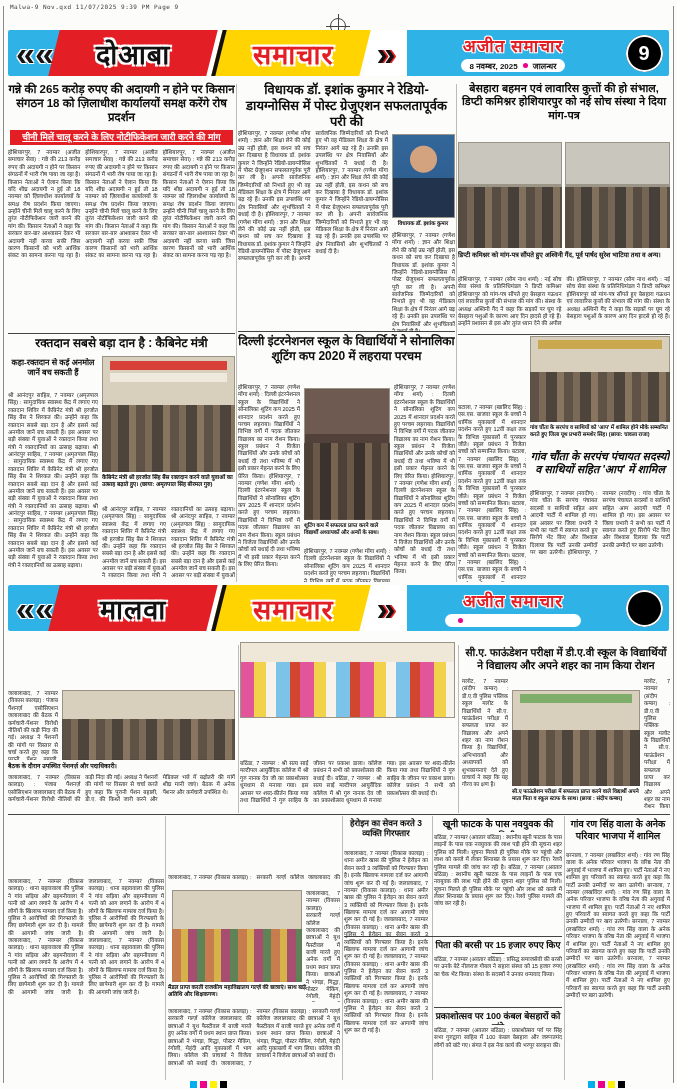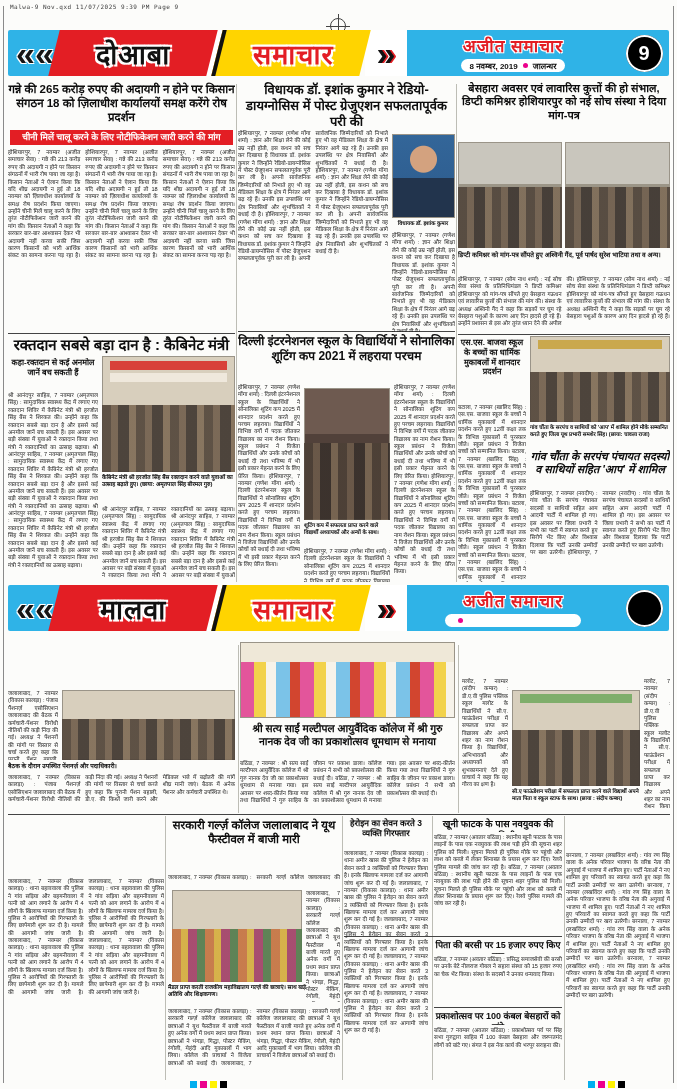--- a/index.html
+++ b/index.html
@@ -32,21 +32,21 @@
   .brand-title{font-weight:900;font-size:17px;color:#e31e24;letter-spacing:1px;
          text-shadow:-1px -1px 0 #fff,1px -1px 0 #fff,-1px 1px 0 #fff,1px 1px 0 #fff;}
   .pill{background:#fff;border-radius:8px;height:13px;display:flex;align-items:center;gap:5px;padding:0 8px;
         font-weight:700;font-size:8px;color:#111;}
   .dot{width:5px;height:5px;border-radius:50%;background:#ec008c;display:inline-block;}
   .pagecirc{width:50px;background:#2fb3e7;display:flex;align-items:center;justify-content:center;}
   .pagecirc b{width:37px;height:37px;border-radius:50%;background:#000;color:#fff;display:flex;
         align-items:center;justify-content:center;font-size:20px;box-shadow:0 0 0 2px #fff inset;}
   
   .hl{font-weight:800;text-align:center;overflow:hidden;line-height:1.22;color:#0d0d0d;}
-  .subred{background:#e31e24;color:#fff;font-weight:800;text-align:center;overflow:hidden;}
+  .subred{background:#e31e24;color:#fff;font-weight:800;text-align:center;overflow:hidden;text-decoration:underline;}
   .bd{font-size:5.6px;line-height:1.32;text-align:justify;color:#222;overflow:hidden;}
   .cap{font-weight:700;color:#0d0d0d;overflow:hidden;line-height:1.25;}
   .vr{position:absolute;width:1px;background:#bdbdb5;}
   .hr{position:absolute;height:1px;background:#444;}
   .boxhl{border:1.5px solid #111;display:flex;align-items:center;justify-content:center;padding:2px 4px;box-sizing:border-box;}
   
   .ph{position:absolute;overflow:hidden;background:#b7ab97;box-shadow:0 0 0 1px #9a9488 inset;}
   .ppl{position:absolute;left:0;right:0;bottom:0;height:58%;
        background:repeating-linear-gradient(90deg,#4c4036 0 9px,#6e5c4b 9px 16px,#38302b 16px 27px,#7d6a55 27px 34px);opacity:.85;}
   .ph-warm{background:linear-gradient(180deg,#d8cfbd 0 42%,#c5b69d 42% 100%);}
@@ -73,77 +73,76 @@
     <div class="seg seg-red">
       <span class="seg-inner region-txt">दोआबा</span>
     </div>
     <div class="seg seg-yel">
       <span class="seg-inner section-txt">समाचार</span>
     </div>
     <div class="chevR">»</div>
     <div class="brand">
       <div class="brand-title">अजीत समाचार</div>
       <div class="pill">
-        <span>8 नवम्बर, 2019</span>
+        <span>8 नवम्बर, 2025</span>
         <span class="dot"></span>
         <span>जालन्धर</span>
       </div>
     </div>
     <div class="pagecirc">
       <b>9</b>
     </div>
   </div>
 
   <div class="vr" style="left:236px;top:84px;height:498px;"></div>
   <div class="vr" style="left:456px;top:84px;height:498px;"></div>
   <div class="hr" style="left:8px;top:333px;width:227px;"></div>
   <div class="hr" style="left:238px;top:331px;width:217px;"></div>
   <div class="hr" style="left:458px;top:334px;width:212px;"></div>
 
   <div class="abs hl" style="left:8px;top:82px;width:227px;height:46px;font-size:11.5px;">गन्ने की 265 करोड़ रुपए की अदायगी न होने पर किसान संगठन 18 को ज़िलाधीश कार्यालयों समक्ष करेंगे रोष प्रदर्शन</div>
   <div class="abs subred" style="left:10px;top:130px;width:223px;height:15px;font-size:9px;line-height:15px;">चीनी मिलें चालू करने के लिए नोटीफिकेशन जारी करने की मांग</div>
   <div class="abs bd" style="left:8px;top:149px;width:227px;height:182px;column-count:3;column-gap:5px;">होशियारपुर, 7 नवम्बर (अजीत समाचार सेवा) : गन्ने की 213 करोड़ रुपए की अदायगी न होने पर किसान संगठनों में भारी रोष पाया जा रहा है। किसान नेताओं ने ऐलान किया कि यदि शीघ्र अदायगी न हुई तो 18 नवम्बर को ज़िलाधीश कार्यालयों के समक्ष रोष प्रदर्शन किया जाएगा। उन्होंने चीनी मिलें चालू करने के लिए तुरंत नोटीफिकेशन जारी करने की मांग की। किसान नेताओं ने कहा कि सरकार बार-बार आश्वासन देकर भी अदायगी नहीं करवा सकी जिस कारण किसानों को भारी आर्थिक संकट का सामना करना पड़ रहा है। होशियारपुर, 7 नवम्बर (अजीत समाचार सेवा) : गन्ने की 213 करोड़ रुपए की अदायगी न होने पर किसान संगठनों में भारी रोष पाया जा रहा है। किसान नेताओं ने ऐलान किया कि यदि शीघ्र अदायगी न हुई तो 18 नवम्बर को ज़िलाधीश कार्यालयों के समक्ष रोष प्रदर्शन किया जाएगा। उन्होंने चीनी मिलें चालू करने के लिए तुरंत नोटीफिकेशन जारी करने की मांग की। किसान नेताओं ने कहा कि सरकार बार-बार आश्वासन देकर भी अदायगी नहीं करवा सकी जिस कारण किसानों को भारी आर्थिक संकट का सामना करना पड़ रहा है। होशियारपुर, 7 नवम्बर (अजीत समाचार सेवा) : गन्ने की 213 करोड़ रुपए की अदायगी न होने पर किसान संगठनों में भारी रोष पाया जा रहा है। किसान नेताओं ने ऐलान किया कि यदि शीघ्र अदायगी न हुई तो 18 नवम्बर को ज़िलाधीश कार्यालयों के समक्ष रोष प्रदर्शन किया जाएगा। उन्होंने चीनी मिलें चालू करने के लिए तुरंत नोटीफिकेशन जारी करने की मांग की। किसान नेताओं ने कहा कि सरकार बार-बार आश्वासन देकर भी अदायगी नहीं करवा सकी जिस कारण किसानों को भारी आर्थिक संकट का सामना करना पड़ रहा है।</div>
 
-  <div class="abs hl" style="left:8px;top:336px;width:227px;height:18px;font-size:15px;">रक्तदान सबसे बड़ा दान है : कैबिनेट मंत्री</div>
+  <div class="abs hl" style="left:8px;top:336px;width:227px;height:18px;font-size:12px;">रक्तदान सबसे बड़ा दान है : कैबिनेट मंत्री</div>
   <div class="abs hl" style="left:8px;top:358px;width:90px;height:30px;font-size:8px;">कहा-रक्तदान से कई अनमोल जानें बच सकती हैं</div>
   <div class="abs bd" style="left:8px;top:392px;width:90px;height:190px;">श्री आनंदपुर साहिब, 7 नवम्बर (अमृतपाल सिंह) : सामुदायिक स्वास्थ्य केंद्र में लगाए गए रक्तदान शिविर में कैबिनेट मंत्री श्री हरजोत सिंह बैंस ने शिरकत की। उन्होंने कहा कि रक्तदान सबसे बड़ा दान है और इससे कई अनमोल जानें बच सकती हैं। इस अवसर पर बड़ी संख्या में युवाओं ने रक्तदान किया तथा मंत्री ने रक्तदानियों का उत्साह बढ़ाया। श्री आनंदपुर साहिब, 7 नवम्बर (अमृतपाल सिंह) : सामुदायिक स्वास्थ्य केंद्र में लगाए गए रक्तदान शिविर में कैबिनेट मंत्री श्री हरजोत सिंह बैंस ने शिरकत की। उन्होंने कहा कि रक्तदान सबसे बड़ा दान है और इससे कई अनमोल जानें बच सकती हैं। इस अवसर पर बड़ी संख्या में युवाओं ने रक्तदान किया तथा मंत्री ने रक्तदानियों का उत्साह बढ़ाया। श्री आनंदपुर साहिब, 7 नवम्बर (अमृतपाल सिंह) : सामुदायिक स्वास्थ्य केंद्र में लगाए गए रक्तदान शिविर में कैबिनेट मंत्री श्री हरजोत सिंह बैंस ने शिरकत की। उन्होंने कहा कि रक्तदान सबसे बड़ा दान है और इससे कई अनमोल जानें बच सकती हैं। इस अवसर पर बड़ी संख्या में युवाओं ने रक्तदान किया तथा मंत्री ने रक्तदानियों का उत्साह बढ़ाया।</div>
   <div class="ph ph-warm" style="left:102px;top:356px;width:133px;height:116px;">
     <div class="banner" style="top:5px;background:#d8413a;"></div>
     <div class="banner" style="top:17px;background:#efe8dc;"></div>
     <div class="ppl"></div>
   </div>
   <div class="abs cap" style="left:102px;top:474px;width:133px;height:30px;font-size:5.8px;">कैबिनेट मंत्री श्री हरजोत सिंह बैंस रक्तदान करने वाले युवाओं का उत्साह बढ़ाते हुए। (छाया: अमृतपाल सिंह बीरमल गुरु)</div>
   <div class="abs bd" style="left:102px;top:506px;width:133px;height:76px;column-count:2;column-gap:5px;">श्री आनंदपुर साहिब, 7 नवम्बर (अमृतपाल सिंह) : सामुदायिक स्वास्थ्य केंद्र में लगाए गए रक्तदान शिविर में कैबिनेट मंत्री श्री हरजोत सिंह बैंस ने शिरकत की। उन्होंने कहा कि रक्तदान सबसे बड़ा दान है और इससे कई अनमोल जानें बच सकती हैं। इस अवसर पर बड़ी संख्या में युवाओं ने रक्तदान किया तथा मंत्री ने रक्तदानियों का उत्साह बढ़ाया। श्री आनंदपुर साहिब, 7 नवम्बर (अमृतपाल सिंह) : सामुदायिक स्वास्थ्य केंद्र में लगाए गए रक्तदान शिविर में कैबिनेट मंत्री श्री हरजोत सिंह बैंस ने शिरकत की। उन्होंने कहा कि रक्तदान सबसे बड़ा दान है और इससे कई अनमोल जानें बच सकती हैं। इस अवसर पर बड़ी संख्या में युवाओं ने रक्तदान किया तथा मंत्री ने रक्तदानियों का उत्साह बढ़ाया।</div>
 
   <div class="abs hl" style="left:238px;top:82px;width:217px;height:44px;font-size:13px;">विधायक डॉ. इशांक कुमार ने रेडियो-डायग्नोसिस में पोस्ट ग्रेजुएशन सफलतापूर्वक पूरी की</div>
   <div class="abs bd" style="left:238px;top:130px;width:150px;height:202px;column-count:2;column-gap:5px;">होशियारपुर, 7 नवम्बर (गणेश मोंगा शर्मा) : ज्ञान और शिक्षा लेने की कोई उम्र नहीं होती, इस कथन को सच कर दिखाया है विधायक डॉ. इशांक कुमार ने जिन्होंने रेडियो-डायग्नोसिस में पोस्ट ग्रेजुएशन सफलतापूर्वक पूरी कर ली है। अपनी सार्वजनिक जिम्मेदारियों को निभाते हुए भी वह मेडिकल शिक्षा के क्षेत्र में निरंतर आगे बढ़ रहे हैं। उनकी इस उपलब्धि पर क्षेत्र निवासियों और शुभचिंतकों ने बधाई दी है। होशियारपुर, 7 नवम्बर (गणेश मोंगा शर्मा) : ज्ञान और शिक्षा लेने की कोई उम्र नहीं होती, इस कथन को सच कर दिखाया है विधायक डॉ. इशांक कुमार ने जिन्होंने रेडियो-डायग्नोसिस में पोस्ट ग्रेजुएशन सफलतापूर्वक पूरी कर ली है। अपनी सार्वजनिक जिम्मेदारियों को निभाते हुए भी वह मेडिकल शिक्षा के क्षेत्र में निरंतर आगे बढ़ रहे हैं। उनकी इस उपलब्धि पर क्षेत्र निवासियों और शुभचिंतकों ने बधाई दी है। होशियारपुर, 7 नवम्बर (गणेश मोंगा शर्मा) : ज्ञान और शिक्षा लेने की कोई उम्र नहीं होती, इस कथन को सच कर दिखाया है विधायक डॉ. इशांक कुमार ने जिन्होंने रेडियो-डायग्नोसिस में पोस्ट ग्रेजुएशन सफलतापूर्वक पूरी कर ली है। अपनी सार्वजनिक जिम्मेदारियों को निभाते हुए भी वह मेडिकल शिक्षा के क्षेत्र में निरंतर आगे बढ़ रहे हैं। उनकी इस उपलब्धि पर क्षेत्र निवासियों और शुभचिंतकों ने बधाई दी है।</div>
   <div class="ph ph-portrait" style="left:392px;top:134px;width:63px;height:84px;"></div>
   <div class="abs cap" style="left:390px;top:220px;width:66px;height:10px;font-size:5.5px;text-align:center;">विधायक डॉ. इशांक कुमार</div>
   <div class="abs bd" style="left:392px;top:232px;width:63px;height:100px;">होशियारपुर, 7 नवम्बर (गणेश मोंगा शर्मा) : ज्ञान और शिक्षा लेने की कोई उम्र नहीं होती, इस कथन को सच कर दिखाया है विधायक डॉ. इशांक कुमार ने जिन्होंने रेडियो-डायग्नोसिस में पोस्ट ग्रेजुएशन सफलतापूर्वक पूरी कर ली है। अपनी सार्वजनिक जिम्मेदारियों को निभाते हुए भी वह मेडिकल शिक्षा के क्षेत्र में निरंतर आगे बढ़ रहे हैं। उनकी इस उपलब्धि पर क्षेत्र निवासियों और शुभचिंतकों ने बधाई दी है।</div>
 
-  <div class="abs hl" style="left:238px;top:334px;width:217px;height:46px;font-size:12px;">दिल्ली इंटरनेशनल स्कूल के विद्यार्थियों ने सोनालिका शूटिंग कप 2021 में लहराया परचम</div>
+  <div class="abs hl" style="left:238px;top:334px;width:217px;height:46px;font-size:12px;">दिल्ली इंटरनेशनल स्कूल के विद्यार्थियों ने सोनालिका शूटिंग कप 2020 में लहराया परचम</div>
   <div class="abs bd" style="left:238px;top:384px;width:62px;height:198px;">होशियारपुर, 7 नवम्बर (गणेश मोंगा शर्मा) : दिल्ली इंटरनेशनल स्कूल के विद्यार्थियों ने सोनालिका शूटिंग कप 2025 में शानदार प्रदर्शन करते हुए परचम लहराया। विद्यार्थियों ने विभिन्न वर्गों में पदक जीतकर विद्यालय का नाम रोशन किया। स्कूल प्रबंधन ने विजेता विद्यार्थियों और उनके कोचों को बधाई दी तथा भविष्य में भी इसी प्रकार मेहनत करने के लिए प्रेरित किया। होशियारपुर, 7 नवम्बर (गणेश मोंगा शर्मा) : दिल्ली इंटरनेशनल स्कूल के विद्यार्थियों ने सोनालिका शूटिंग कप 2025 में शानदार प्रदर्शन करते हुए परचम लहराया। विद्यार्थियों ने विभिन्न वर्गों में पदक जीतकर विद्यालय का नाम रोशन किया। स्कूल प्रबंधन ने विजेता विद्यार्थियों और उनके कोचों को बधाई दी तथा भविष्य में भी इसी प्रकार मेहनत करने के लिए प्रेरित किया।</div>
   <div class="ph ph-dark" style="left:304px;top:388px;width:86px;height:132px;">
     <div class="ppl"></div>
   </div>
   <div class="abs cap" style="left:304px;top:522px;width:86px;height:24px;font-size:5.5px;">शूटिंग कप में सफलता प्राप्त करने वाले विद्यार्थी अध्यापकों और अन्यों के साथ।</div>
   <div class="abs bd" style="left:304px;top:548px;width:86px;height:34px;">होशियारपुर, 7 नवम्बर (गणेश मोंगा शर्मा) : दिल्ली इंटरनेशनल स्कूल के विद्यार्थियों ने सोनालिका शूटिंग कप 2025 में शानदार प्रदर्शन करते हुए परचम लहराया। विद्यार्थियों ने विभिन्न वर्गों में पदक जीतकर विद्यालय का नाम रोशन किया। स्कूल प्रबंधन ने विजेता विद्यार्थियों और उनके कोचों को बधाई दी तथा भविष्य में भी इसी प्रकार मेहनत करने के लिए प्रेरित किया।</div>
   <div class="abs bd" style="left:394px;top:384px;width:61px;height:198px;">होशियारपुर, 7 नवम्बर (गणेश मोंगा शर्मा) : दिल्ली इंटरनेशनल स्कूल के विद्यार्थियों ने सोनालिका शूटिंग कप 2025 में शानदार प्रदर्शन करते हुए परचम लहराया। विद्यार्थियों ने विभिन्न वर्गों में पदक जीतकर विद्यालय का नाम रोशन किया। स्कूल प्रबंधन ने विजेता विद्यार्थियों और उनके कोचों को बधाई दी तथा भविष्य में भी इसी प्रकार मेहनत करने के लिए प्रेरित किया। होशियारपुर, 7 नवम्बर (गणेश मोंगा शर्मा) : दिल्ली इंटरनेशनल स्कूल के विद्यार्थियों ने सोनालिका शूटिंग कप 2025 में शानदार प्रदर्शन करते हुए परचम लहराया। विद्यार्थियों ने विभिन्न वर्गों में पदक जीतकर विद्यालय का नाम रोशन किया। स्कूल प्रबंधन ने विजेता विद्यार्थियों और उनके कोचों को बधाई दी तथा भविष्य में भी इसी प्रकार मेहनत करने के लिए प्रेरित किया।</div>
 
-  <div class="abs hl" style="left:458px;top:82px;width:212px;height:56px;font-size:11px;">बेसहारा अवसर एवं लावारिस कुत्तों की हो संभाल, डिप्टी कमिश्नर होशियारपुर को नई सोच संस्था ने दिया मांग-पत्र</div>
+  <div class="abs hl" style="left:458px;top:82px;width:212px;height:56px;font-size:11px;">बेसहारा बहमन एवं लावारिस कुत्तों की हो संभाल, डिप्टी कमिश्नर होशियारपुर को नई सोच संस्था ने दिया मांग-पत्र</div>
   <div class="ph ph-cool" style="left:458px;top:142px;width:104px;height:106px;">
     <div class="ppl"></div>
   </div>
   <div class="ph ph-cool" style="left:565px;top:142px;width:105px;height:106px;">
     <div class="ppl"></div>
   </div>
   <div class="abs cap" style="left:458px;top:251px;width:212px;height:23px;font-size:6.5px;">डिप्टी कमिश्नर को मांग-पत्र सौंपते हुए अश्विनी गैंद, पूर्व पार्षद सुरेश भाटिया तथा व अन्य।</div>
   <div class="abs bd" style="left:458px;top:276px;width:212px;height:58px;column-count:2;column-gap:5px;">होशियारपुर, 7 नवम्बर (सोम नाथ शर्मा) : नई सोच सेवा संस्था के प्रतिनिधिमंडल ने डिप्टी कमिश्नर होशियारपुर को मांग-पत्र सौंपते हुए बेसहारा गऊधन एवं लावारिस कुत्तों की संभाल की मांग की। संस्था के अध्यक्ष अश्विनी गैंद ने कहा कि सड़कों पर घूम रहे बेसहारा पशुओं के कारण आए दिन हादसे हो रहे हैं। उन्होंने प्रशासन से इस ओर तुरंत ध्यान देने की अपील की। होशियारपुर, 7 नवम्बर (सोम नाथ शर्मा) : नई सोच सेवा संस्था के प्रतिनिधिमंडल ने डिप्टी कमिश्नर होशियारपुर को मांग-पत्र सौंपते हुए बेसहारा गऊधन एवं लावारिस कुत्तों की संभाल की मांग की। संस्था के अध्यक्ष अश्विनी गैंद ने कहा कि सड़कों पर घूम रहे बेसहारा पशुओं के कारण आए दिन हादसे हो रहे हैं। उन्होंने प्रशासन से इस ओर तुरंत ध्यान देने की अपील की।</div>
 
-  <div class="abs hl" style="left:458px;top:338px;width:68px;height:62px;font-size:8px;">एस.एस. बाजवा स्कूल के बच्चों का धार्मिक मुकाबलों में शानदार प्रदर्शन</div>
   <div class="abs bd" style="left:458px;top:404px;width:68px;height:178px;">बटाला, 7 नवम्बर (खालिद सिंह) : एस.एस. बाजवा स्कूल के बच्चों ने धार्मिक मुकाबलों में शानदार प्रदर्शन करते हुए 12वीं कक्षा तक के विभिन्न मुकाबलों में पुरस्कार जीते। स्कूल प्रबंधन ने विजेता बच्चों को सम्मानित किया। बटाला, 7 नवम्बर (खालिद सिंह) : एस.एस. बाजवा स्कूल के बच्चों ने धार्मिक मुकाबलों में शानदार प्रदर्शन करते हुए 12वीं कक्षा तक के विभिन्न मुकाबलों में पुरस्कार जीते। स्कूल प्रबंधन ने विजेता बच्चों को सम्मानित किया। बटाला, 7 नवम्बर (खालिद सिंह) : एस.एस. बाजवा स्कूल के बच्चों ने धार्मिक मुकाबलों में शानदार प्रदर्शन करते हुए 12वीं कक्षा तक के विभिन्न मुकाबलों में पुरस्कार जीते। स्कूल प्रबंधन ने विजेता बच्चों को सम्मानित किया। बटाला, 7 नवम्बर (खालिद सिंह) : एस.एस. बाजवा स्कूल के बच्चों ने धार्मिक मुकाबलों में शानदार प्रदर्शन करते हुए 12वीं कक्षा तक के विभिन्न मुकाबलों में पुरस्कार जीते। स्कूल प्रबंधन ने विजेता बच्चों को सम्मानित किया।</div>
 
   <div class="ph ph-warm" style="left:530px;top:336px;width:140px;height:86px;">
     <div class="banner" style="top:4px;background:#caa84d;"></div>
     <div class="ppl"></div>
   </div>
   <div class="abs cap" style="left:530px;top:424px;width:140px;height:24px;font-size:5.5px;">गांव चौंता के सरपंच व साथियों को 'आप' में शामिल होने मौके सम्मानित करते हुए जिला यूथ प्रभारी समशेर सिंह। (छाया: चावला राजा)</div>
   <div class="abs hl" style="left:530px;top:450px;width:140px;height:38px;font-size:11px;font-style:italic;">गांव चौंता के सरपंच पंचायत सदस्यों व साथियों सहित 'आप' में शामिल</div>
   <div class="abs bd" style="left:530px;top:490px;width:140px;height:92px;column-count:2;column-gap:5px;">होशियारपुर, 7 नवम्बर (नवदीप) : गांव चौंता के सरपंच पंचायत सदस्यों व साथियों सहित आम आदमी पार्टी में शामिल हो गए। इस अवसर पर जिला प्रभारी ने सभी का पार्टी में स्वागत करते हुए सिरोपे भेंट किए और विश्वास दिलाया कि पार्टी उनकी उम्मीदों पर खरा उतरेगी। होशियारपुर, 7 नवम्बर (नवदीप) : गांव चौंता के सरपंच पंचायत सदस्यों व साथियों सहित आम आदमी पार्टी में शामिल हो गए। इस अवसर पर जिला प्रभारी ने सभी का पार्टी में स्वागत करते हुए सिरोपे भेंट किए और विश्वास दिलाया कि पार्टी उनकी उम्मीदों पर खरा उतरेगी।</div>
 
@@ -182,52 +181,52 @@
   <div class="abs bd" style="left:8px;top:690px;width:50px;height:70px;">जलालाबाद, 7 नवम्बर (विकास कालड़ा) : पंजाब पैंशनर्ज़ एसोसिएशन जलालाबाद की बैठक में कर्मचारी-पेंशनर विरोधी नीतियों की कड़ी निंदा की गई। अध्यक्ष ने पेंशनरों की मांगों पर विस्तार से चर्चा करते हुए कहा कि पुरानी पेंशन बहाली, डी.ए. की किश्तें जारी करने और मेडिकल भत्ते में बढ़ोतरी की मांगें शीघ्र मानी जाएं। बैठक में अनेक पेंशनर और कर्मचारी उपस्थित थे।</div>
   <div class="ph ph-warm" style="left:62px;top:690px;width:173px;height:70px;">
     <div class="ppl"></div>
   </div>
   <div class="abs cap" style="left:8px;top:762px;width:227px;height:10px;font-size:6.2px;">बैठक के दौरान उपस्थित पेंशनर्ज़ और पदाधिकारी।</div>
   <div class="abs bd" style="left:8px;top:774px;width:227px;height:38px;column-count:3;column-gap:5px;">जलालाबाद, 7 नवम्बर (विकास कालड़ा) : पंजाब पैंशनर्ज़ एसोसिएशन जलालाबाद की बैठक में कर्मचारी-पेंशनर विरोधी नीतियों की कड़ी निंदा की गई। अध्यक्ष ने पेंशनरों की मांगों पर विस्तार से चर्चा करते हुए कहा कि पुरानी पेंशन बहाली, डी.ए. की किश्तें जारी करने और मेडिकल भत्ते में बढ़ोतरी की मांगें शीघ्र मानी जाएं। बैठक में अनेक पेंशनर और कर्मचारी उपस्थित थे।</div>
 
   <div class="abs bd" style="left:8px;top:878px;width:156px;height:202px;column-count:2;column-gap:5px;">जलालाबाद, 7 नवम्बर (विकास कालड़ा) : थाना बहाववाला की पुलिस ने गांव सड़िया और बहमनीवाला में पत्नी को आग लगाने के आरोप में 4 लोगों के खिलाफ मामला दर्ज किया है। पुलिस ने आरोपियों की गिरफ्तारी के लिए छापेमारी शुरू कर दी है। मामले की आगामी जांच जारी है। जलालाबाद, 7 नवम्बर (विकास कालड़ा) : थाना बहाववाला की पुलिस ने गांव सड़िया और बहमनीवाला में पत्नी को आग लगाने के आरोप में 4 लोगों के खिलाफ मामला दर्ज किया है। पुलिस ने आरोपियों की गिरफ्तारी के लिए छापेमारी शुरू कर दी है। मामले की आगामी जांच जारी है। जलालाबाद, 7 नवम्बर (विकास कालड़ा) : थाना बहाववाला की पुलिस ने गांव सड़िया और बहमनीवाला में पत्नी को आग लगाने के आरोप में 4 लोगों के खिलाफ मामला दर्ज किया है। पुलिस ने आरोपियों की गिरफ्तारी के लिए छापेमारी शुरू कर दी है। मामले की आगामी जांच जारी है। जलालाबाद, 7 नवम्बर (विकास कालड़ा) : थाना बहाववाला की पुलिस ने गांव सड़िया और बहमनीवाला में पत्नी को आग लगाने के आरोप में 4 लोगों के खिलाफ मामला दर्ज किया है। पुलिस ने आरोपियों की गिरफ्तारी के लिए छापेमारी शुरू कर दी है। मामले की आगामी जांच जारी है।</div>
 
   <div class="ph ph-colorful" style="left:240px;top:642px;width:215px;height:76px;"></div>
-  <div class="abs hl" style="left:240px;top:722px;width:215px;height:36px;font-size:10.5px;">श्री सत्य साईं मल्टीपल आयुर्वैदिक कॉलेज में श्री गुरु नानक देव जी का प्रकाशोत्सव धूमधाम से मनाया</div>
   <div class="abs bd" style="left:240px;top:760px;width:215px;height:52px;column-count:3;column-gap:5px;">बठिंडा, 7 नवम्बर : श्री सत्य साईं मल्टीपल आयुर्वैदिक कॉलेज में श्री गुरु नानक देव जी का प्रकाशोत्सव धूमधाम से मनाया गया। इस अवसर पर शब्द-कीर्तन किया गया तथा विद्यार्थियों ने गुरु साहिब के जीवन पर प्रकाश डाला। कॉलेज प्रबंधन ने सभी को प्रकाशोत्सव की बधाई दी। बठिंडा, 7 नवम्बर : श्री सत्य साईं मल्टीपल आयुर्वैदिक कॉलेज में श्री गुरु नानक देव जी का प्रकाशोत्सव धूमधाम से मनाया गया। इस अवसर पर शब्द-कीर्तन किया गया तथा विद्यार्थियों ने गुरु साहिब के जीवन पर प्रकाश डाला। कॉलेज प्रबंधन ने सभी को प्रकाशोत्सव की बधाई दी।</div>
 
-  <div class="abs hl" style="left:168px;top:818px;width:172px;height:54px;font-size:11.5px;">सरकारी गर्ल्ज़ कॉलेज जलालाबाद ने यूथ फैस्टीवल में बाजी मारी</div>
   <div class="abs bd" style="left:168px;top:874px;width:172px;height:14px;column-count:2;column-gap:5px;">जलालाबाद, 7 नवम्बर (विकास कालड़ा) : सरकारी गर्ल्ज़ कॉलेज जलालाबाद की छात्राओं ने यूथ फैस्टीवल में बाजी मारते हुए अनेक वर्गों में प्रथम स्थान प्राप्त किया। छात्राओं ने भंगड़ा, गिद्धा, पोस्टर मेकिंग, रंगोली, मेहंदी आदि मुकाबलों में भाग लिया। कॉलेज की प्राचार्या ने विजेता छात्राओं को बधाई दी।</div>
   <div class="ph ph-warm" style="left:172px;top:890px;width:130px;height:92px;">
     <div class="ppl" style="background:repeating-linear-gradient(90deg,#c8723f 0 9px,#d9b13c 9px 16px,#a23b68 16px 25px,#4d7a4a 25px 33px);"></div>
   </div>
   <div class="abs bd" style="left:306px;top:890px;width:34px;height:112px;">जलालाबाद, 7 नवम्बर (विकास कालड़ा) : सरकारी गर्ल्ज़ कॉलेज जलालाबाद की छात्राओं ने यूथ फैस्टीवल में बाजी मारते हुए अनेक वर्गों में प्रथम स्थान प्राप्त किया। छात्राओं ने भंगड़ा, गिद्धा, पोस्टर मेकिंग, रंगोली, मेहंदी आदि मुकाबलों में भाग लिया। कॉलेज की प्राचार्या ने विजेता छात्राओं को बधाई दी।</div>
   <div class="abs cap" style="left:168px;top:984px;width:150px;height:22px;font-size:5.8px;">मैडल प्राप्त करती राजकीय महाविद्यालय गर्ल्ज़ की छात्राएं। साथ खड़े अतिथि और शिक्षकगण।</div>
   <div class="abs bd" style="left:168px;top:1008px;width:172px;height:72px;column-count:2;column-gap:5px;">जलालाबाद, 7 नवम्बर (विकास कालड़ा) : सरकारी गर्ल्ज़ कॉलेज जलालाबाद की छात्राओं ने यूथ फैस्टीवल में बाजी मारते हुए अनेक वर्गों में प्रथम स्थान प्राप्त किया। छात्राओं ने भंगड़ा, गिद्धा, पोस्टर मेकिंग, रंगोली, मेहंदी आदि मुकाबलों में भाग लिया। कॉलेज की प्राचार्या ने विजेता छात्राओं को बधाई दी। जलालाबाद, 7 नवम्बर (विकास कालड़ा) : सरकारी गर्ल्ज़ कॉलेज जलालाबाद की छात्राओं ने यूथ फैस्टीवल में बाजी मारते हुए अनेक वर्गों में प्रथम स्थान प्राप्त किया। छात्राओं ने भंगड़ा, गिद्धा, पोस्टर मेकिंग, रंगोली, मेहंदी आदि मुकाबलों में भाग लिया। कॉलेज की प्राचार्या ने विजेता छात्राओं को बधाई दी।</div>
 
+  <div class="abs hl" style="left:462px;top:646px;width:208px;height:30px;font-size:10.5px;">सी.ए. फाऊंडेशन परीक्षा में डी.ए.वी स्कूल के विद्यार्थियों ने विद्यालय और अपने शहर का नाम किया रोशन</div>
   <div class="abs bd" style="left:462px;top:678px;width:46px;height:132px;">मलोट, 7 नवम्बर (संदीप कम्बर) : डी.ए.वी पुलिस पब्लिक स्कूल मलोट के विद्यार्थियों ने सी.ए. फाऊंडेशन परीक्षा में सफलता प्राप्त कर विद्यालय और अपने शहर का नाम रोशन किया है। विद्यार्थियों, अभिभावकों और अध्यापकों को शुभकामनाएं देते हुए प्राचार्य ने कहा कि यह गौरव का क्षण है।</div>
   <div class="ph ph-warm" style="left:512px;top:690px;width:128px;height:96px;">
     <div class="banner" style="top:4px;background:#7fae6b;"></div>
     <div class="ppl"></div>
   </div>
   <div class="abs bd" style="left:644px;top:678px;width:26px;height:132px;">मलोट, 7 नवम्बर (संदीप कम्बर) : डी.ए.वी पुलिस पब्लिक स्कूल मलोट के विद्यार्थियों ने सी.ए. फाऊंडेशन परीक्षा में सफलता प्राप्त कर विद्यालय और अपने शहर का नाम रोशन किया है। विद्यार्थियों, अभिभावकों और अध्यापकों को शुभकामनाएं देते हुए प्राचार्य ने कहा कि यह गौरव का क्षण है।</div>
   <div class="abs cap" style="left:512px;top:788px;width:128px;height:22px;font-size:5.5px;">सी.ए फाऊंडेशन परीक्षा में सफलता प्राप्त करने वाले विद्यार्थी अपने माता पिता व स्कूल स्टाफ के साथ। (छाया : संदीप कम्बर)</div>
 
   <div class="abs hl" style="left:344px;top:818px;width:84px;height:30px;font-size:8.5px;">हेरोइन का सेवन करते 3 व्यक्ति गिरफ्तार</div>
   <div class="abs bd" style="left:344px;top:850px;width:84px;height:230px;">जलालाबाद, 7 नवम्बर (विकास कालड़ा) : थाना अमीर खास की पुलिस ने हेरोइन का सेवन करते 3 व्यक्तियों को गिरफ्तार किया है। इनके खिलाफ मामला दर्ज कर आगामी जांच शुरू कर दी गई है। जलालाबाद, 7 नवम्बर (विकास कालड़ा) : थाना अमीर खास की पुलिस ने हेरोइन का सेवन करते 3 व्यक्तियों को गिरफ्तार किया है। इनके खिलाफ मामला दर्ज कर आगामी जांच शुरू कर दी गई है। जलालाबाद, 7 नवम्बर (विकास कालड़ा) : थाना अमीर खास की पुलिस ने हेरोइन का सेवन करते 3 व्यक्तियों को गिरफ्तार किया है। इनके खिलाफ मामला दर्ज कर आगामी जांच शुरू कर दी गई है। जलालाबाद, 7 नवम्बर (विकास कालड़ा) : थाना अमीर खास की पुलिस ने हेरोइन का सेवन करते 3 व्यक्तियों को गिरफ्तार किया है। इनके खिलाफ मामला दर्ज कर आगामी जांच शुरू कर दी गई है। जलालाबाद, 7 नवम्बर (विकास कालड़ा) : थाना अमीर खास की पुलिस ने हेरोइन का सेवन करते 3 व्यक्तियों को गिरफ्तार किया है। इनके खिलाफ मामला दर्ज कर आगामी जांच शुरू कर दी गई है।</div>
 
   <div class="abs hl" style="left:434px;top:818px;width:128px;height:14px;font-size:9.5px;">खूनी फाटक के पास नवयुवक की लाश मिली</div>
   <div class="abs bd" style="left:434px;top:834px;width:128px;height:100px;">बठिंडा, 7 नवम्बर (अवतार बठिंडा) : स्थानीय खूनी फाटक के पास लाइनों के पास एक नवयुवक की लाश पड़ी होने की सूचना शहर पुलिस को मिली। सूचना मिलते ही पुलिस मौके पर पहुंची और लाश को कब्जे में लेकर शिनाख्त के प्रयास शुरू कर दिए। रेलवे पुलिस मामले की जांच कर रही है। बठिंडा, 7 नवम्बर (अवतार बठिंडा) : स्थानीय खूनी फाटक के पास लाइनों के पास एक नवयुवक की लाश पड़ी होने की सूचना शहर पुलिस को मिली। सूचना मिलते ही पुलिस मौके पर पहुंची और लाश को कब्जे में लेकर शिनाख्त के प्रयास शुरू कर दिए। रेलवे पुलिस मामले की जांच कर रही है।</div>
 
   <div class="abs hl" style="left:434px;top:940px;width:128px;height:14px;font-size:9px;">पिता की बरसी पर 15 हजार रुपए किए दान</div>
   <div class="abs bd" style="left:434px;top:956px;width:128px;height:48px;">बठिंडा, 7 नवम्बर (अवतार बठिंडा) : प्रसिद्ध समाजसेवी की बरसी पर उनके बेटे नीलराज गोयल ने सहारा संस्था को 15 हजार रुपए का चेक भेंट किया। संस्था के सदस्यों ने उनका धन्यवाद किया।</div>
 
   <div class="abs hl" style="left:434px;top:1011px;width:128px;height:14px;font-size:9px;">प्रकाशोत्सव पर 100 कंबल बेसहारों को बांटे</div>
   <div class="abs bd" style="left:434px;top:1027px;width:128px;height:52px;">बठिंडा, 7 नवम्बर (अवतार बठिंडा) : प्रकाशोत्सव पर्व पर सिंह सभा गुरुद्वारा साहिब में 100 कंबल बेसहारा और जरूरतमंद लोगों को बांटे गए। संगत ने इस नेक कार्य की भरपूर सराहना की।</div>
 
+  <div class="abs hl" style="left:566px;top:818px;width:104px;height:32px;font-size:9.5px;">गांव रण सिंह वाला के अनेक परिवार भाजपा में शामिल</div>
   <div class="abs bd" style="left:566px;top:852px;width:104px;height:228px;">बरनाला, 7 नवम्बर (लखविंदर शर्मा) : गांव रण सिंह वाला के अनेक परिवार भाजपा के वरिष्ठ नेता की अगुवाई में भाजपा में शामिल हुए। पार्टी नेताओं ने नए शामिल हुए परिवारों का स्वागत करते हुए कहा कि पार्टी उनकी उम्मीदों पर खरा उतरेगी। बरनाला, 7 नवम्बर (लखविंदर शर्मा) : गांव रण सिंह वाला के अनेक परिवार भाजपा के वरिष्ठ नेता की अगुवाई में भाजपा में शामिल हुए। पार्टी नेताओं ने नए शामिल हुए परिवारों का स्वागत करते हुए कहा कि पार्टी उनकी उम्मीदों पर खरा उतरेगी। बरनाला, 7 नवम्बर (लखविंदर शर्मा) : गांव रण सिंह वाला के अनेक परिवार भाजपा के वरिष्ठ नेता की अगुवाई में भाजपा में शामिल हुए। पार्टी नेताओं ने नए शामिल हुए परिवारों का स्वागत करते हुए कहा कि पार्टी उनकी उम्मीदों पर खरा उतरेगी। बरनाला, 7 नवम्बर (लखविंदर शर्मा) : गांव रण सिंह वाला के अनेक परिवार भाजपा के वरिष्ठ नेता की अगुवाई में भाजपा में शामिल हुए। पार्टी नेताओं ने नए शामिल हुए परिवारों का स्वागत करते हुए कहा कि पार्टी उनकी उम्मीदों पर खरा उतरेगी।</div>
 
   <div class="abs cmyk" style="left:190px;top:1081px;">
     <span style="background:#00aeef"></span>
     <span style="background:#ec008c"></span>
     <span style="background:#fff200"></span>
     <span style="background:#000000"></span>
   </div>
   <div class="abs cmyk" style="left:588px;top:1081px;">
     <span style="background:#00aeef"></span>

